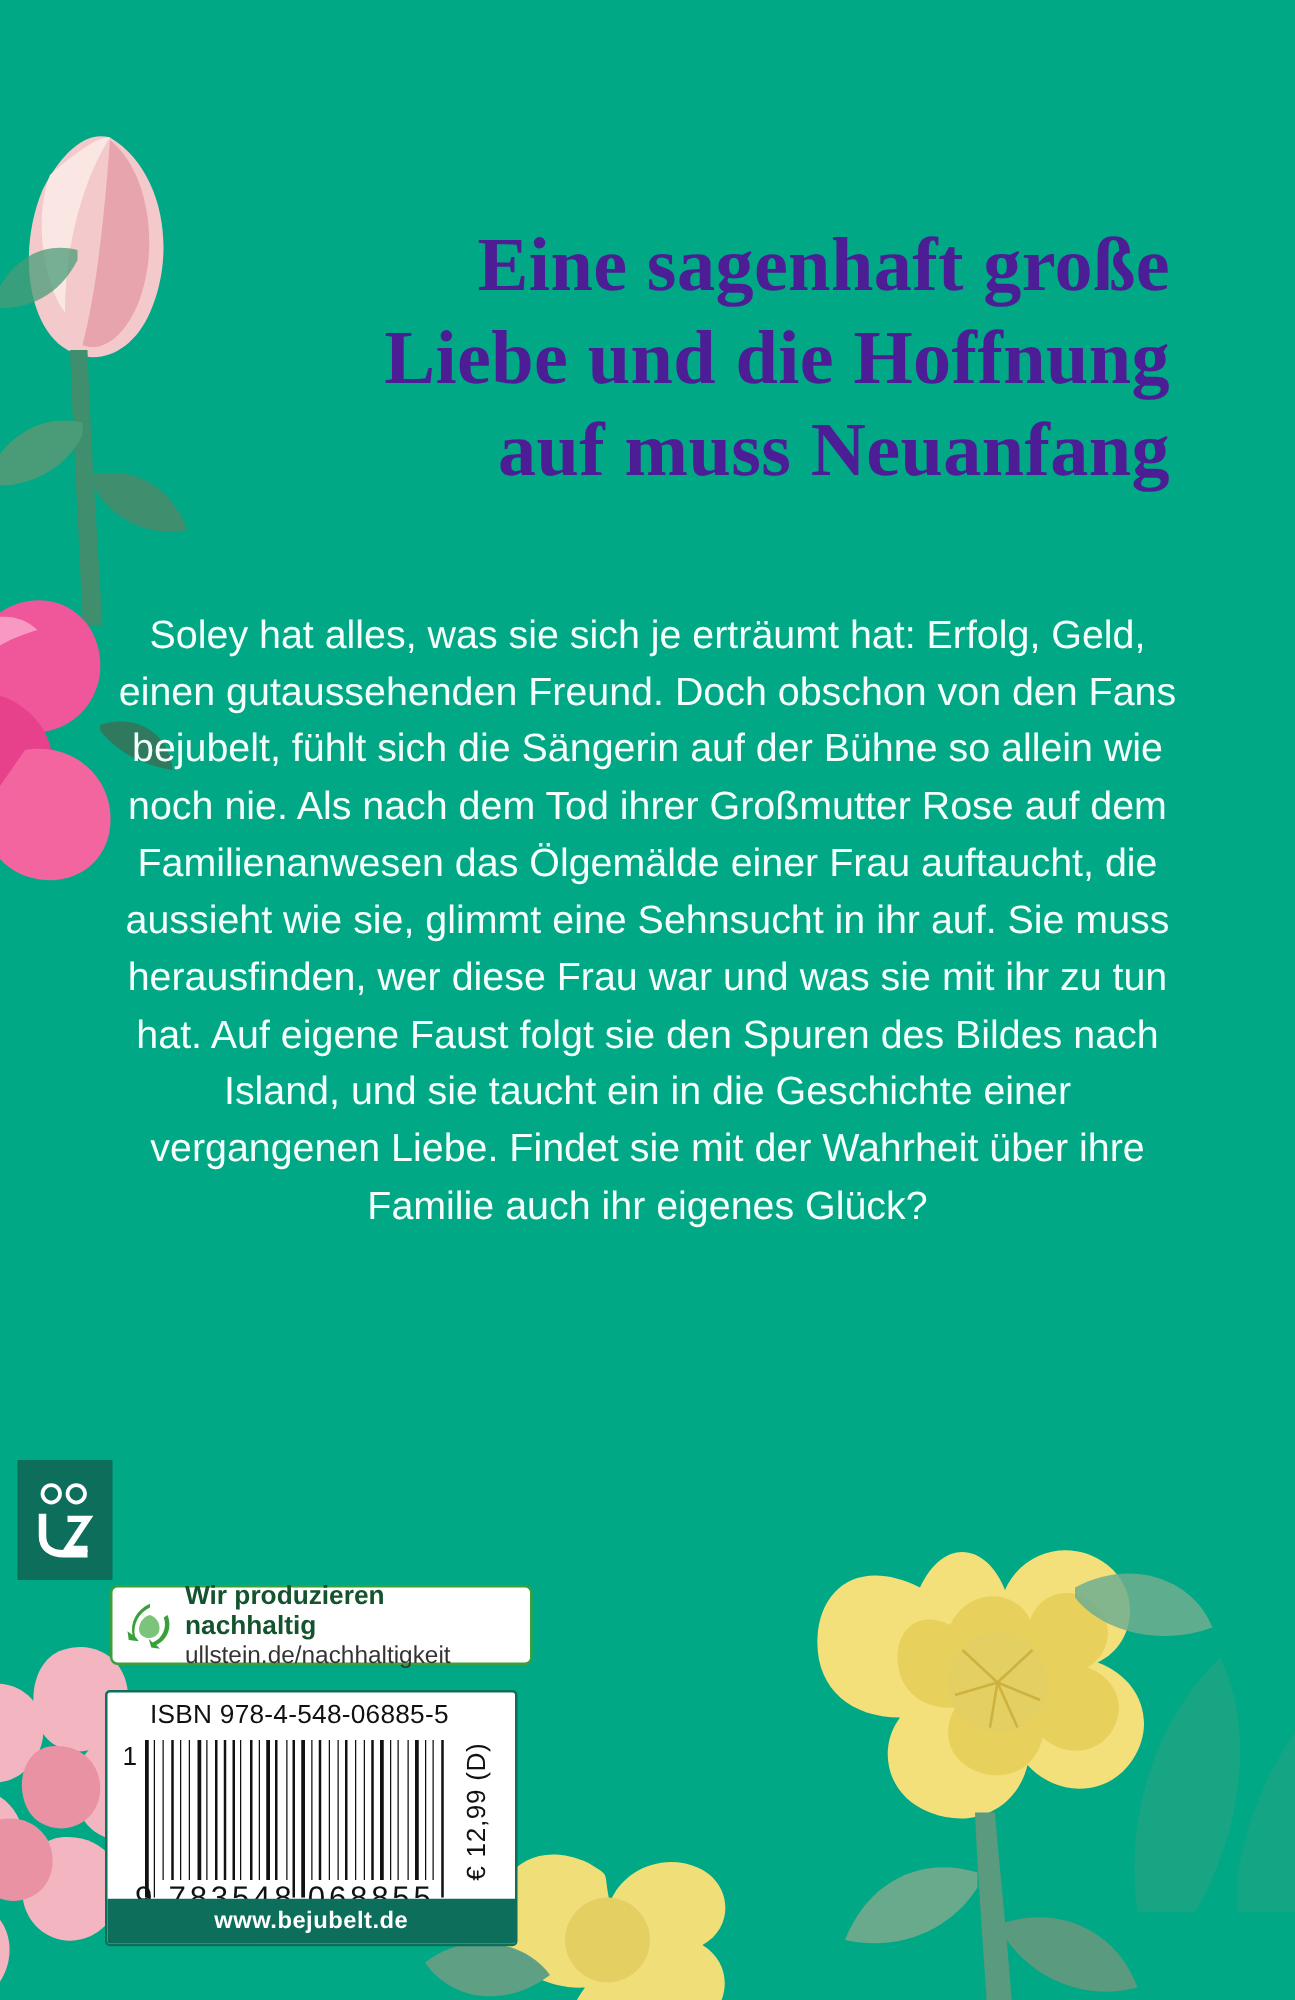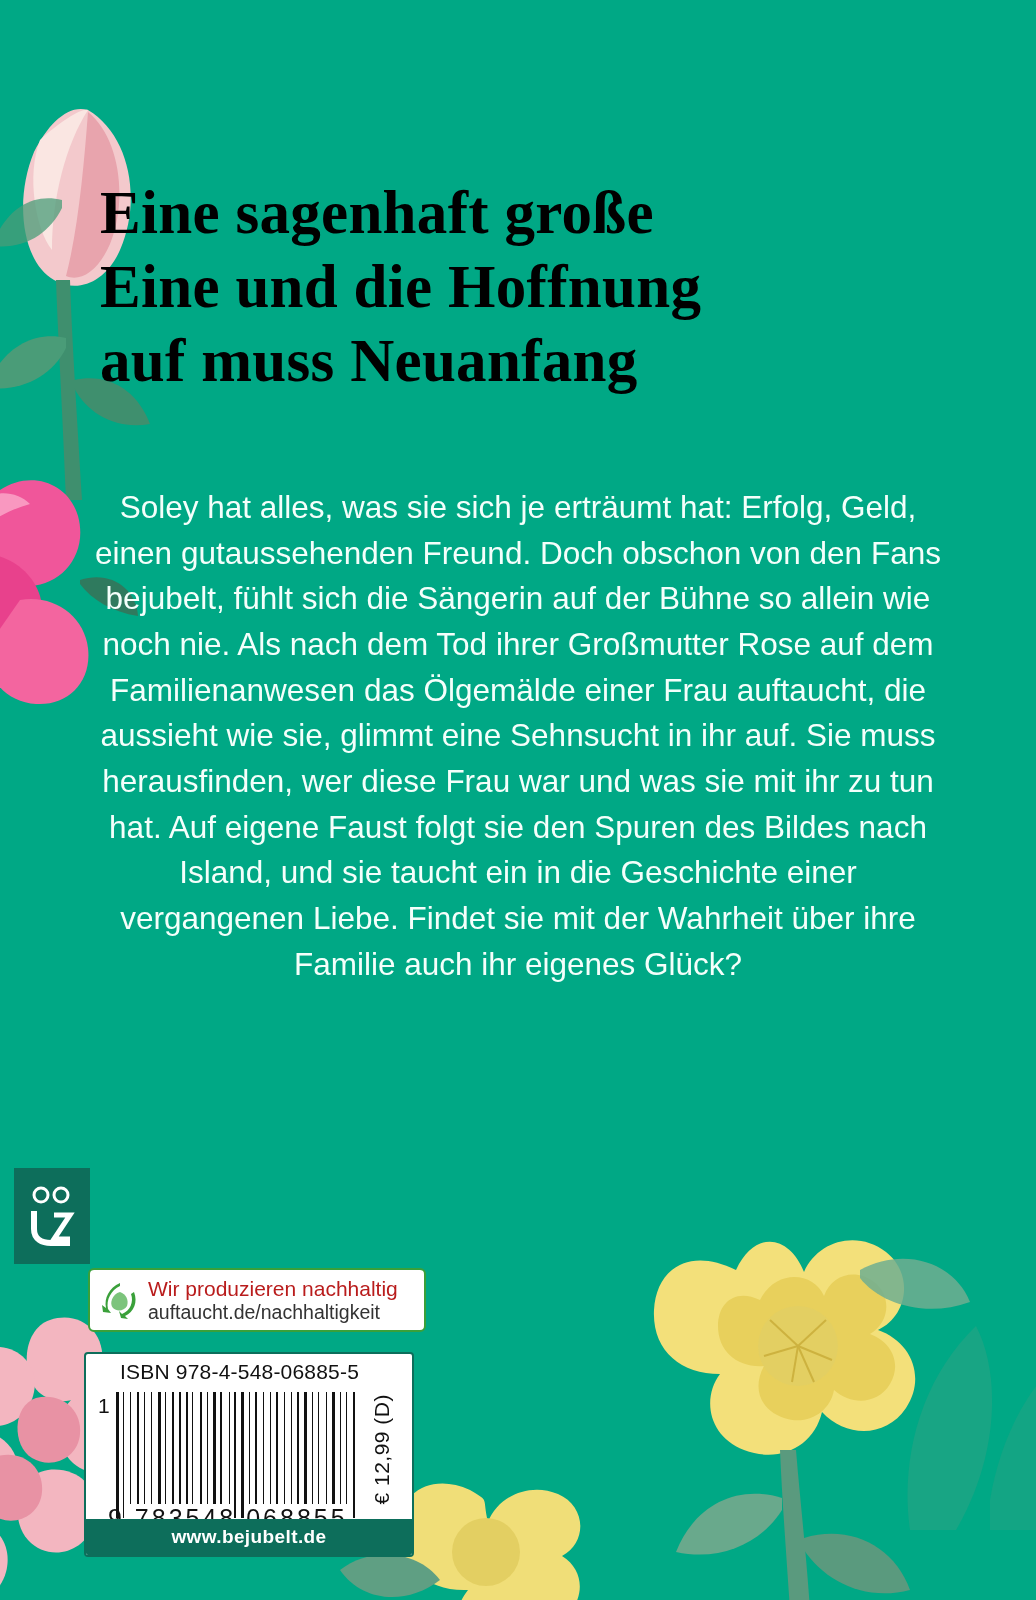--- a/index.html
+++ b/index.html
@@ -31,22 +31,22 @@
   .art-poppy      { left: 560px;  top: 1150px; width: 480px; height: 460px; }
   .art-bottom-yel { left: 300px;  top: 1420px; width: 380px; height: 200px; }
   .art-right-leaf { left: 880px;  top: 1230px; width: 170px; height: 300px; }
 
   
   .headline {
     position: absolute;
     left: 0;
     right: 0;
     top: 176px;
-    text-align: left;
-    color: #000000;
+    text-align: right;
+    color: #4c1d95;
     font-family: "Liberation Serif", serif;
     font-weight: bold;
     font-size: 61px;
     line-height: 1.21;
     letter-spacing: 0.3px;
     padding: 0 100px;
     box-sizing: border-box;
   }
   .headline span { display: block; white-space: nowrap; }
 
@@ -96,22 +96,22 @@
     box-sizing: border-box;
   }
   .eco-badge .leaf {
     flex: 0 0 auto;
     width: 40px;
     height: 40px;
     margin-right: 8px;
   }
   .eco-text { line-height: 1.15; }
   .eco-line1 {
-    color: #b91c1c;
-    font-weight: normal;
+    color: #14532d;
+    font-weight: bold;
     font-size: 21px;
     font-family: "Liberation Sans", sans-serif;
   }
   .eco-line2 {
     color: #333333;
     font-size: 19.5px;
     font-family: "Liberation Sans", sans-serif;
   }
 
   
@@ -273,21 +273,21 @@
 
   <div class="art art-right-leaf">
     <svg viewBox="0 0 170 300" width="170" height="300">
       <path d="M30 300 C20 230 40 150 96 96 C120 142 120 224 76 300 Z" fill="#2fa183" opacity="0.5"></path>
       <path d="M110 270 C120 210 146 164 170 140 L170 300 L110 300 Z" fill="#2fa183" opacity="0.4"></path>
     </svg>
   </div>
 
   <div class="headline">
     <span>Eine sagenhaft große</span>
-    <span>Eine und die Hoffnung</span>
+    <span>Liebe und die Hoffnung</span>
     <span>auf muss Neuanfang</span>
   </div>
 
   <div class="blurb">
     <p>Soley hat alles, was sie sich je erträumt hat: Erfolg, Geld, einen gutaussehenden Freund. Doch obschon von den Fans bejubelt, fühlt sich die Sängerin auf der Bühne so allein wie noch nie. Als nach dem Tod ihrer Großmutter Rose auf dem Familienanwesen das Ölgemälde einer Frau auftaucht, die aussieht wie sie, glimmt eine Sehnsucht in ihr auf. Sie muss herausfinden, wer diese Frau war und was sie mit ihr zu tun hat. Auf eigene Faust folgt sie den Spuren des Bildes nach Island, und sie taucht ein in die Geschichte einer vergangenen Liebe. Findet sie mit der Wahrheit über ihre Familie auch ihr eigenes Glück?</p>
   </div>
 
   <div class="logo">
     <svg viewBox="0 0 56 70" width="56" height="70" aria-hidden="true">
       <circle cx="17" cy="14" r="7" fill="none" stroke="#ffffff" stroke-width="3"></circle>
@@ -300,21 +300,21 @@
   <div class="eco-badge">
     <span class="leaf">
       <svg viewBox="0 0 40 40" width="40" height="40">
         <path d="M20 3 C9 8 4 18 6 28 L2 25 L3 32 L11 33 L8 29 C6 20 11 10 20 6 Z" fill="#3aa03a"></path>
         <path d="M34 12 C38 22 34 32 25 36 L28 39 L21 38 L19 31 L22 34 C30 31 34 22 31 14 Z" fill="#3aa03a"></path>
         <path d="M20 12 C26 14 29 20 27 26 C24 31 17 32 13 28 C9 24 12 14 20 12 Z" fill="#7cc47c"></path>
       </svg>
     </span>
     <span class="eco-text">
       <span class="eco-line1">Wir produzieren nachhaltig</span><br>
-      <span class="eco-line2">auftaucht.de/nachhaltigkeit</span>
+      <span class="eco-line2">ullstein.de/nachhaltigkeit</span>
     </span>
   </div>
 
   <div class="barcode-box">
     <div class="isbn-line">ISBN 978-4-548-06885-5</div>
     <div class="bc-left-digit">1</div>
     <div class="bars" id="bars">
         <i class="tall" style="width: 3px;"></i>
         <i class="tall" style="width: 1px; background: transparent;"></i>
         <i class="tall" style="width: 1px;"></i>

